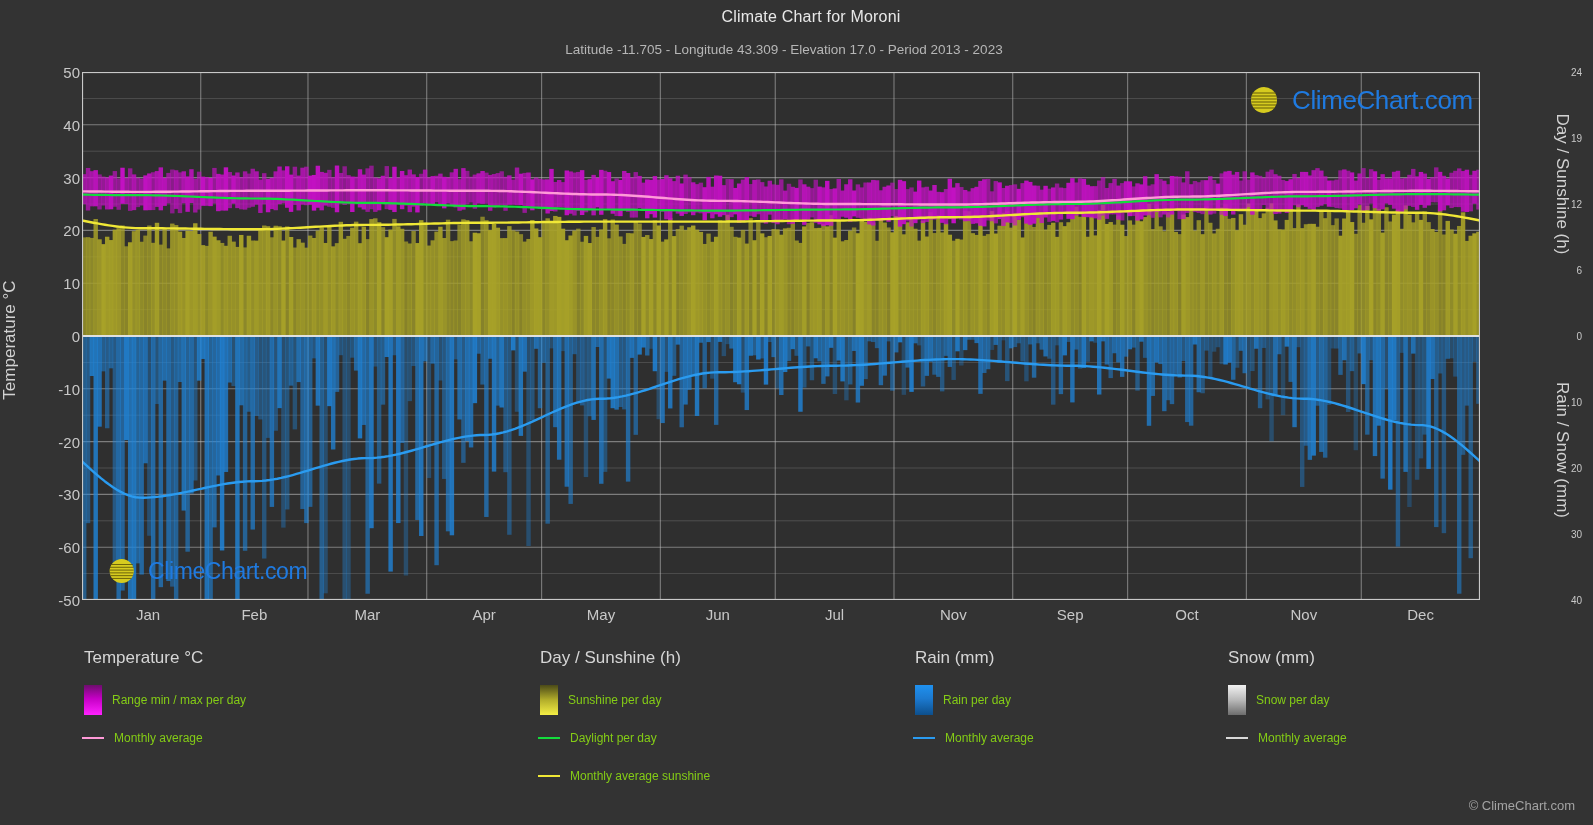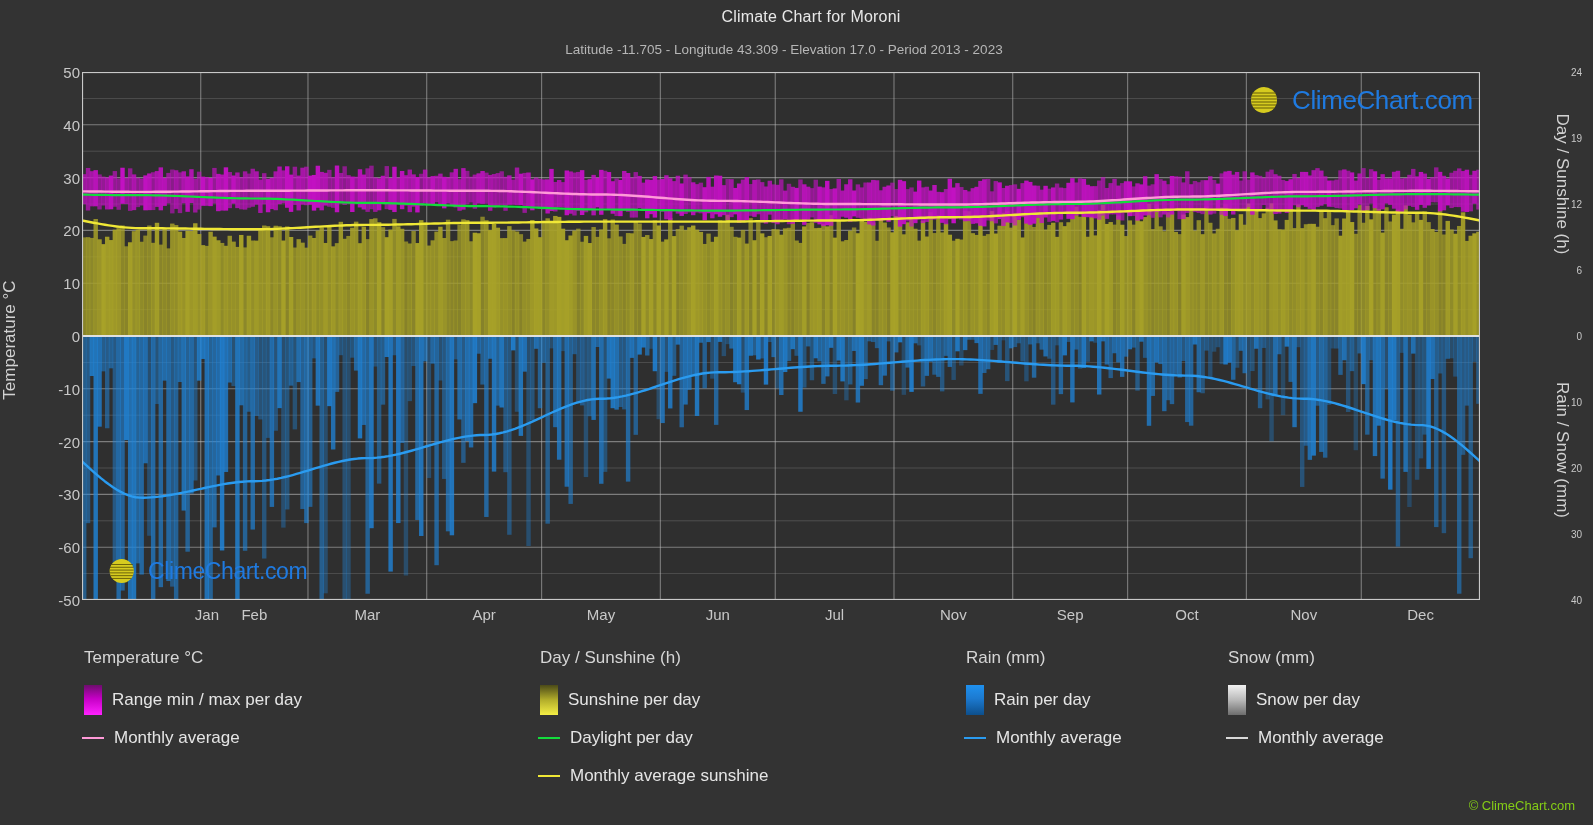--- a/index.html
+++ b/index.html
@@ -146,22 +146,22 @@
     margin-bottom: 13px;
     white-space: nowrap;
   }
   .legend-row {
     display: flex;
     align-items: center;
     height: 38px;
     white-space: nowrap;
   }
   .legend-label {
-    font-size: 17px;
-    color: #e5e5e5;
+    font-size: 12px;
+    color: #84cc16;
     margin-left: 10px;
   }
   .swatch { width: 18px; height: 30px; display: inline-block; flex: 0 0 auto; }
   .swatch.temp   { background: linear-gradient(to bottom, #6e0d6e 0%, #c500c5 45%, #ff22ff 100%); }
   .swatch.sun    { background: linear-gradient(to bottom, #4b4a18 0%, #b3ae2b 50%, #f4ee45 100%); }
   .swatch.rain   { background: linear-gradient(to bottom, #1f91ef 0%, #1c7ad0 45%, #0d4f8c 100%); }
   .swatch.snow   { background: linear-gradient(to bottom, #f2f2f2 0%, #b9b9b9 50%, #6d6d6d 100%); }
   .dash {
     width: 22px; height: 0;
     border-top: 2px solid #888;
@@ -173,21 +173,21 @@
   .dash.daylight { border-top-color: #13dc3c; }
   .dash.sun-avg  { border-top-color: #f0e836; }
   .dash.rain-avg { border-top-color: #2a9bf0; }
   .dash.snow-avg { border-top-color: #d8d8d8; }
 
   #copyright {
     position: absolute;
     right: 18px;
     bottom: 12px;
     font-size: 13px;
-    color: #84cc16;
+    color: #a3a3a3;
   }
 </style>
 </head>
 <body>
 
 <div id="page">
 
   <div class="chart-title">Climate Chart for Moroni</div>
   <div class="chart-subtitle">Latitude -11.705 - Longitude 43.309 - Elevation 17.0 - Period 2013 - 2023</div>
 
@@ -209,21 +209,21 @@
       <div class="ytick-r" style="top: 138px;">19</div>
       <div class="ytick-r" style="top: 204px;">12</div>
       <div class="ytick-r" style="top: 270px;">6</div>
       <div class="ytick-r" style="top: 336px;">0</div>
       <div class="ytick-r" style="top: 402px;">10</div>
       <div class="ytick-r" style="top: 468px;">20</div>
       <div class="ytick-r" style="top: 534px;">30</div>
       <div class="ytick-r" style="top: 600px;">40</div>
     </div>
   <div id="x-ticks">
-      <div class="xtick" style="left: 159px; text-align: right;">Jan</div>
+      <div class="xtick" style="left: 148px;">Jan</div>
       <div class="xtick" style="left: 254.356px;">Feb</div>
       <div class="xtick" style="left: 367.345px;">Mar</div>
       <div class="xtick" style="left: 484.164px;">Apr</div>
       <div class="xtick" style="left: 600.984px;">May</div>
       <div class="xtick" style="left: 717.803px;">Jun</div>
       <div class="xtick" style="left: 834.622px;">Jul</div>
       <div class="xtick" style="left: 953.356px;">Nov</div>
       <div class="xtick" style="left: 1070.18px;">Sep</div>
       <div class="xtick" style="left: 1186.99px; text-align: center;">Oct</div>
       <div class="xtick" style="left: 1303.81px;">Nov</div>
@@ -1458,21 +1458,21 @@
         </div>
         <div class="legend-row">
           <span class="dash daylight"></span>
           <span class="legend-label">Daylight per day</span>
         </div>
         <div class="legend-row">
           <span class="dash sun-avg"></span>
           <span class="legend-label">Monthly average sunshine</span>
         </div>
       </div>
-      <div class="legend-col" style="left: 966px;">
+      <div class="legend-col" style="left: 915px;">
         <div class="legend-head">Rain (mm)</div>
         <div class="legend-row">
           <span class="swatch rain"></span>
           <span class="legend-label">Rain per day</span>
         </div>
         <div class="legend-row">
           <span class="dash rain-avg"></span>
           <span class="legend-label">Monthly average</span>
         </div>
       </div>

